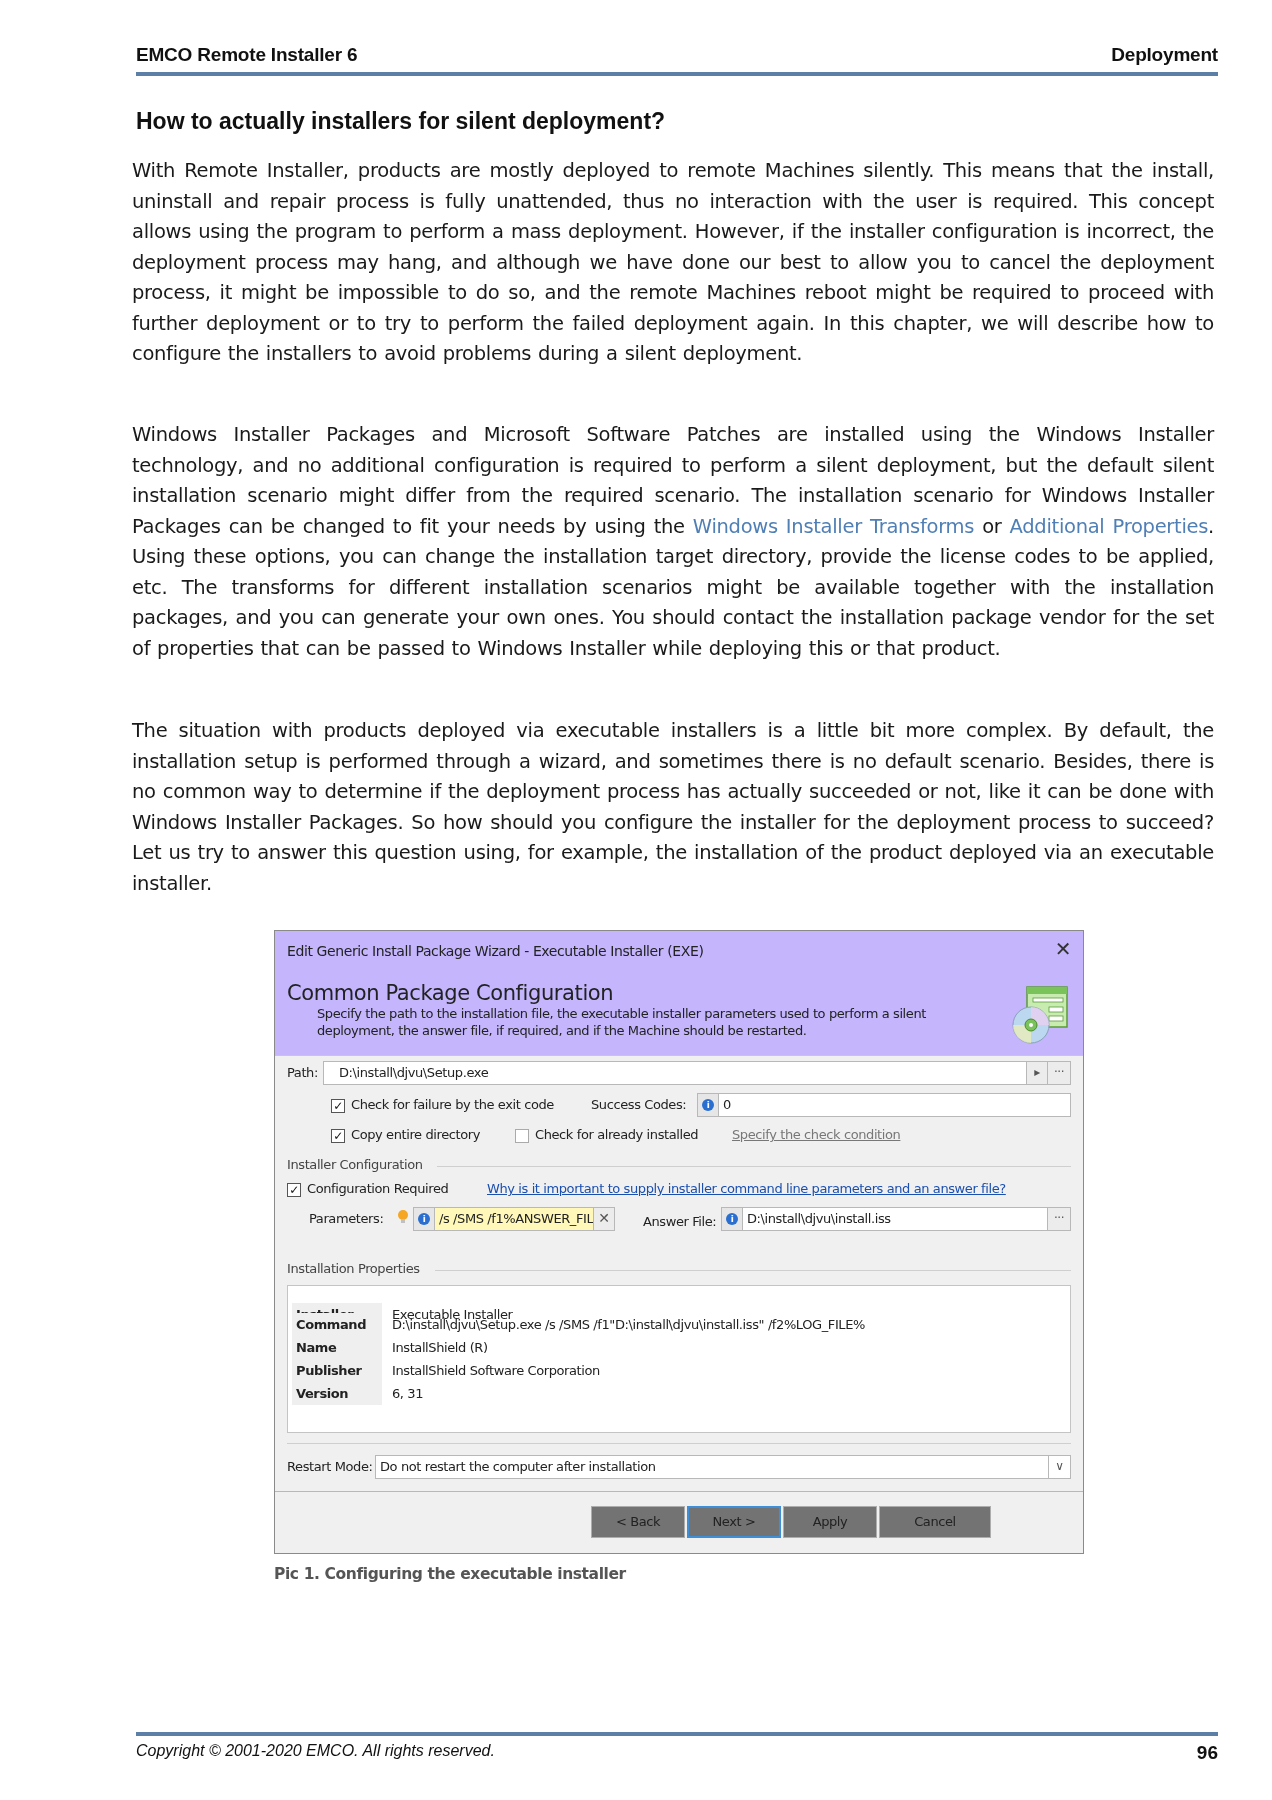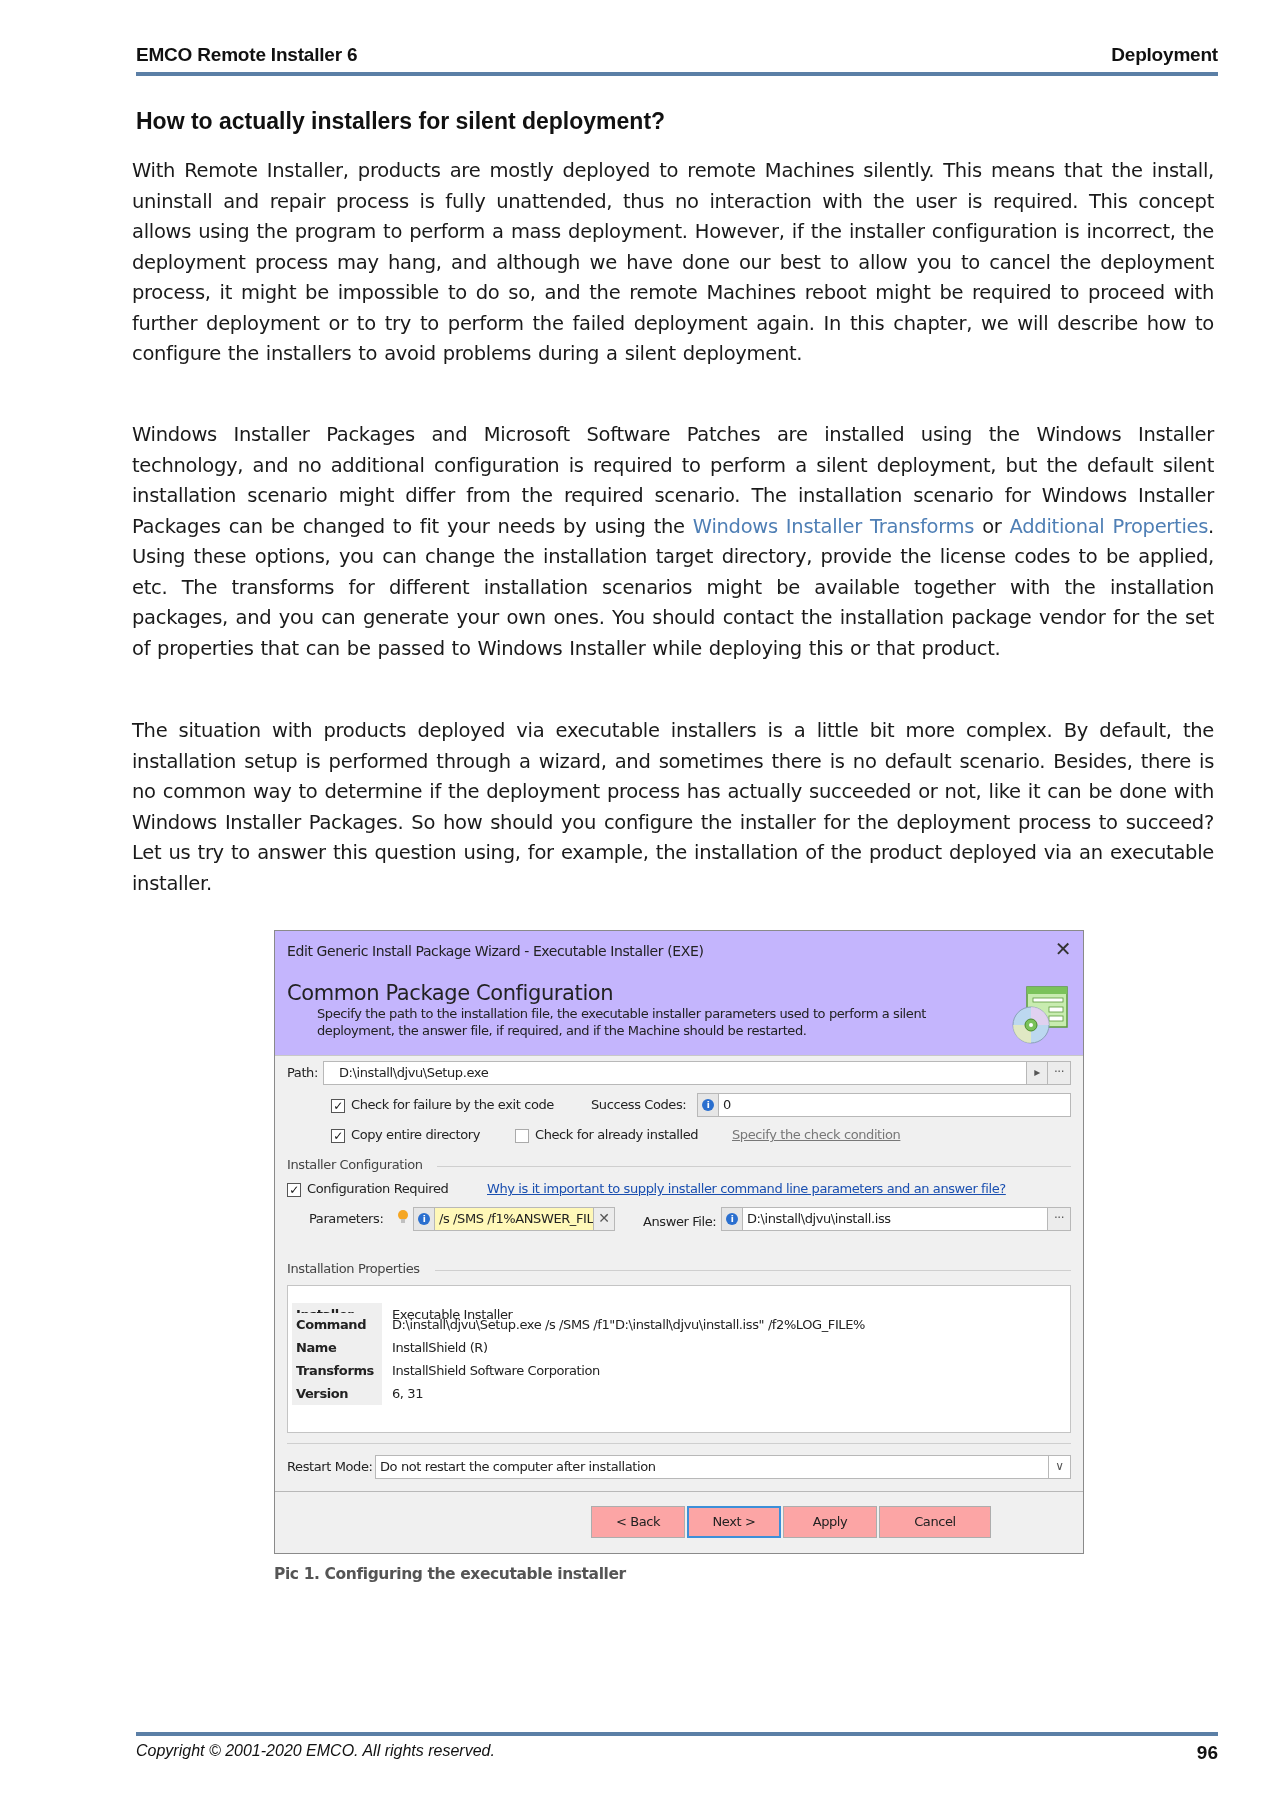--- a/index.html
+++ b/index.html
@@ -40,21 +40,21 @@
   .grp-line { position: absolute; height: 1px; background: #cfcfcf; }
   .bulb { position: absolute; width: 12px; height: 16px; }
 
   .props { position: absolute; left: 12px; top: 354px; width: 784px; height: 148px; background: #fff; border: 1px solid #c4c4c4; box-sizing: border-box; }
   .prow { position: absolute; left: 4px; height: 23px; width: 770px; font-size: 13px; line-height: 23px; }
   .pkey { position: absolute; left: 0; width: 90px; height: 23px; background: #efefef; font-weight: bold; padding-left: 4px; box-sizing: border-box; }
   .pval { position: absolute; left: 100px; white-space: nowrap; }
 
   .sep { position: absolute; left: 12px; width: 784px; height: 1px; background: #cfcfcf; }
   .dlg-foot { position: absolute; left: 0; top: 560px; width: 808px; height: 62px; border-top: 1px solid #b8b8b8; }
-  .btn { position: absolute; top: 14px; width: 94px; height: 32px; border: 1px solid #adadad; background: #fca5a5; box-sizing: border-box; font-size: 13px; text-align: center; line-height: 30px; cursor: pointer; color: #222; }
+  .btn { position: absolute; top: 14px; width: 94px; height: 32px; border: 1px solid #adadad; background: #737373; box-sizing: border-box; font-size: 13px; text-align: center; line-height: 30px; cursor: pointer; color: #222; }
   .btn.def { border: 2px solid #3c8fd8; line-height: 28px; }
 
   .caption { position: absolute; left: 274px; top: 1565px; font-family: "DejaVu Sans", sans-serif; font-weight: bold; font-size: 15.5px; color: #555; letter-spacing: -0.4px; }
 
   .foot-left { position: absolute; left: 136px; top: 1742px; font-family: "Liberation Sans", sans-serif; font-style: italic; font-size: 16px; color: #111; }
   .foot-right { position: absolute; right: 54px; top: 1742px; font-family: "Liberation Sans", sans-serif; font-weight: bold; font-size: 19px; color: #111; }
 </style>
 </head>
 <body>
 
@@ -144,21 +144,21 @@
       </div>
     <div class="prow" style="top:27px;">
         <span class="pkey">Command</span>
         <span class="pval">D:\install\djvu\Setup.exe /s /SMS /f1"D:\install\djvu\install.iss" /f2%LOG_FILE%</span>
       </div>
     <div class="prow" style="top:50px;">
         <span class="pkey">Name</span>
         <span class="pval">InstallShield (R)</span>
       </div>
     <div class="prow" style="top:73px;">
-        <span class="pkey">Transforms</span>
+        <span class="pkey">Publisher</span>
         <span class="pval">InstallShield Software Corporation</span>
       </div>
     <div class="prow" style="top:96px;">
         <span class="pkey">Version</span>
         <span class="pval">6, 31</span>
       </div>
   </div>
 
   <div class="sep" style="top:512px;"></div>
 

